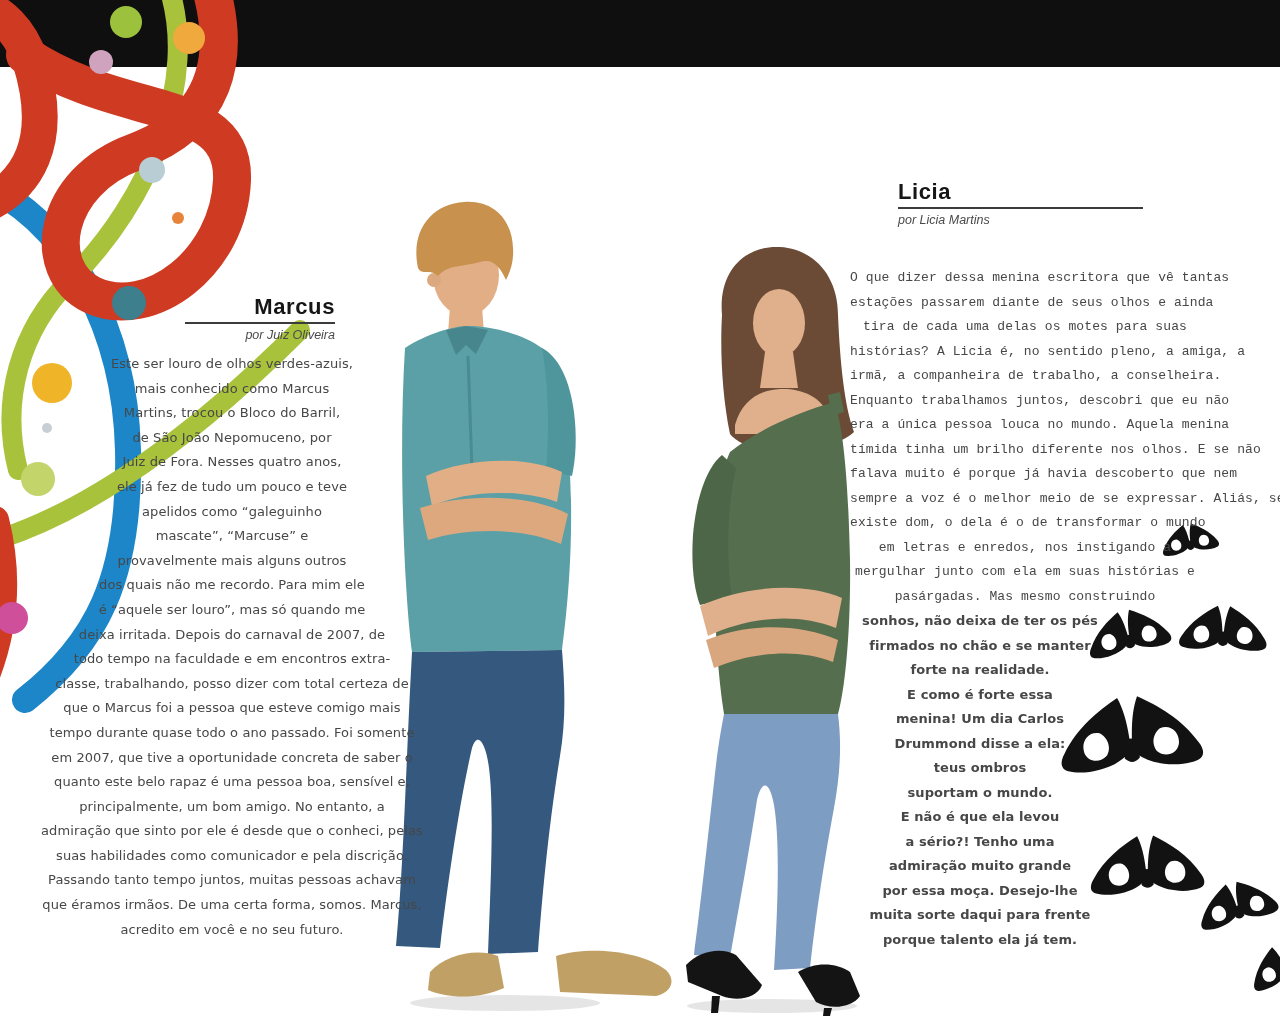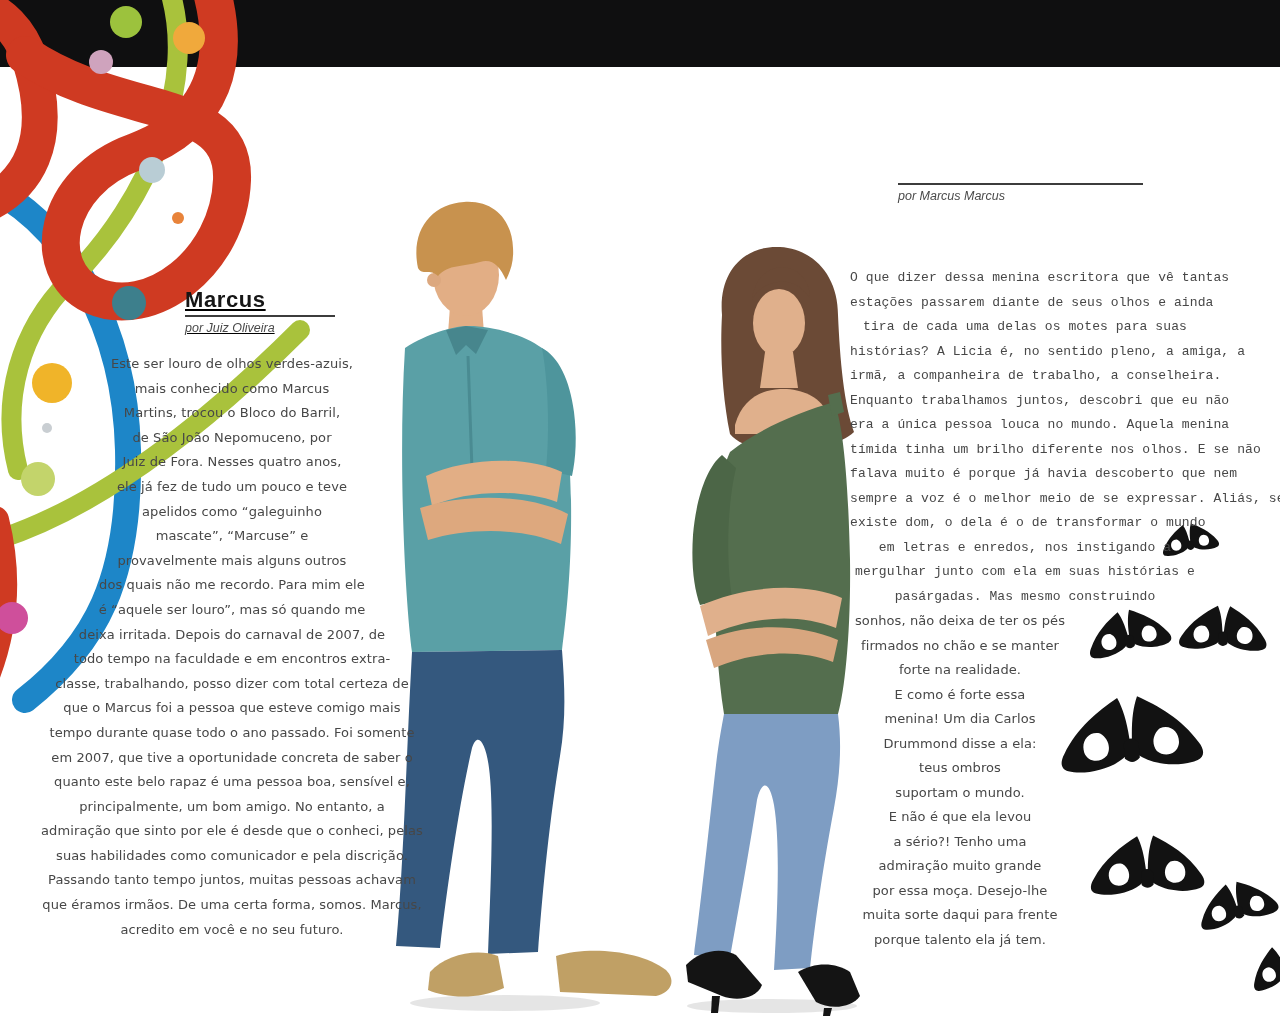--- a/index.html
+++ b/index.html
@@ -13,30 +13,30 @@
   .hdr{position:absolute;}
   .article-title{
     font-family:"Liberation Sans",sans-serif;font-weight:bold;
     font-size:22px;color:#161616;letter-spacing:.6px;line-height:24px;
   }
   .rule{height:2px;background:#3c3c3c;margin-top:3px;}
   .byline{
     font-family:"Liberation Sans",sans-serif;font-style:italic;
     font-size:12.5px;color:#4a4a4a;margin-top:4px;
   }
-  .marcus-hdr{left:185px;top:288px;width:150px;text-align:left;text-decoration:underline;}
+  .marcus-hdr{left:185px;top:295px;width:150px;text-align:right;}
   .licia-hdr{left:898px;top:180px;width:245px;text-align:left;}
 
   .body-text{
     position:absolute;color:#474747;font-size:13px;
     white-space:pre;text-align:center;letter-spacing:.1px;
   }
   .marcus-body{left:41px;top:352px;width:382px;line-height:24.6px;}
   .licia-body-top{left:850px;top:266px;width:350px;line-height:24.5px;font-family:Liberation Mono, monospace;}
-  .licia-body-bottom{left:832px;top:609px;width:256px;line-height:24.5px;}
+  .licia-body-bottom{left:852px;top:609px;width:256px;line-height:24.5px;font-weight:bold;}
 
   
   .rib-red{stroke:#cf3a22;fill:none;stroke-linecap:round;}
   .rib-green{stroke:#a9c23c;fill:none;stroke-linecap:round;}
   .rib-blue{stroke:#1d86c8;fill:none;stroke-linecap:round;}
   .mask{fill:#121212;}
 </style>
 </head>
 <body>
 
@@ -160,22 +160,23 @@
 em 2007, que tive a oportunidade concreta de saber o
 quanto este belo rapaz é uma pessoa boa, sensível e,
 principalmente, um bom amigo. No entanto, a
 admiração que sinto por ele é desde que o conheci, pelas
 suas habilidades como comunicador e pela discrição.
 Passando tanto tempo juntos, muitas pessoas achavam
 que éramos irmãos. De uma certa forma, somos. Marcus,
 acredito em você e no seu futuro.</div>
 
 <section class="hdr licia-hdr">
+  <div class="article-title">Licia</div>
   <div class="rule"></div>
-  <div class="byline">por Marcus Marcus</div>
+  <div class="byline">por Licia Martins</div>
 </section>
 <div class="body-text licia-body-top">O que dizer dessa menina escritora que vê tantas
 estações passarem diante de seus olhos e ainda
 tira de cada uma delas os motes para suas
 histórias? A Licia é, no sentido pleno, a amiga, a
 irmã, a companheira de trabalho, a conselheira.
 Enquanto trabalhamos juntos, descobri que eu não
 era a única pessoa louca no mundo. Aquela menina
 tímida tinha um brilho diferente nos olhos. E se não
 falava muito é porque já havia descoberto que nem

